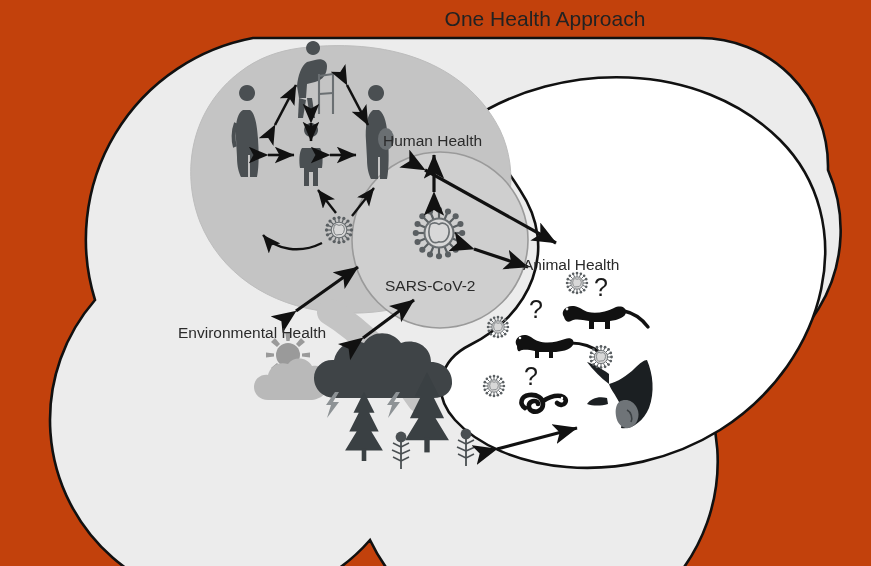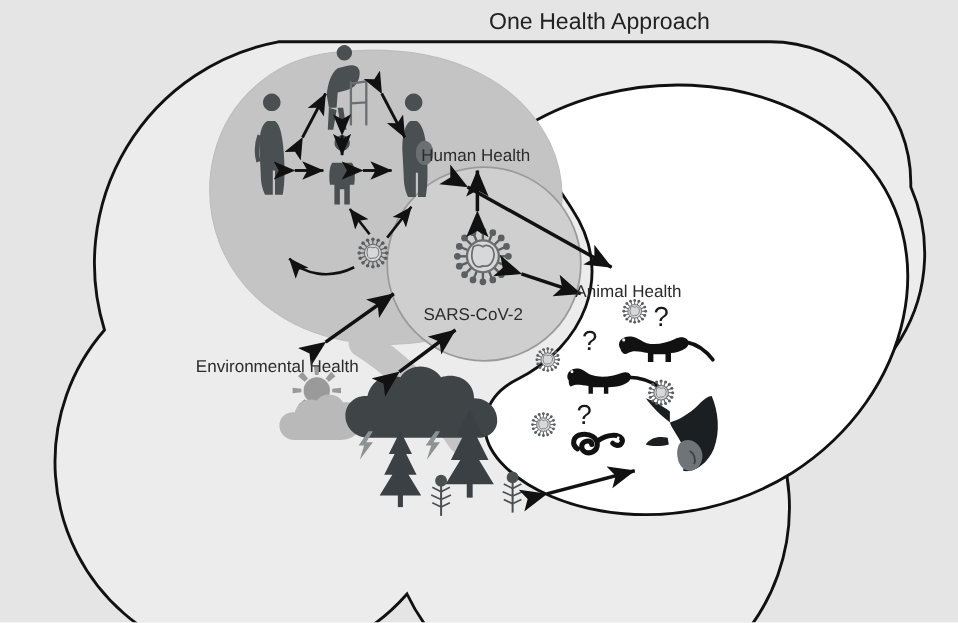--- a/index.html
+++ b/index.html
@@ -1,18 +1,18 @@
 <!DOCTYPE html>
 <html><head>
 <meta charset="utf-8">
 <style>
   html,body{margin:0;padding:0;background:#ffffff;}
   body{width:871px;height:566px;overflow:hidden;
        font-family:"Liberation Sans","DejaVu Sans",sans-serif;}
-  #stage{position:relative;width:871px;height:566px;background:#e5e5e5;}
+  #stage{position:relative;width:871px;height:566px;background:#c2410c;}
   svg{display:block;}
   .lbl{font-family:"Liberation Sans","DejaVu Sans",sans-serif;fill:#2b2b2b;}
   .title{font-size:21px;fill:#222;}
   .qm{font-family:"Liberation Sans","DejaVu Sans",sans-serif;fill:#1a1a1a;font-size:25px;}
 </style>
 </head>
 <body>
 
 <div id="stage">
 <svg width="871" height="566" viewBox="0 0 871 566">

